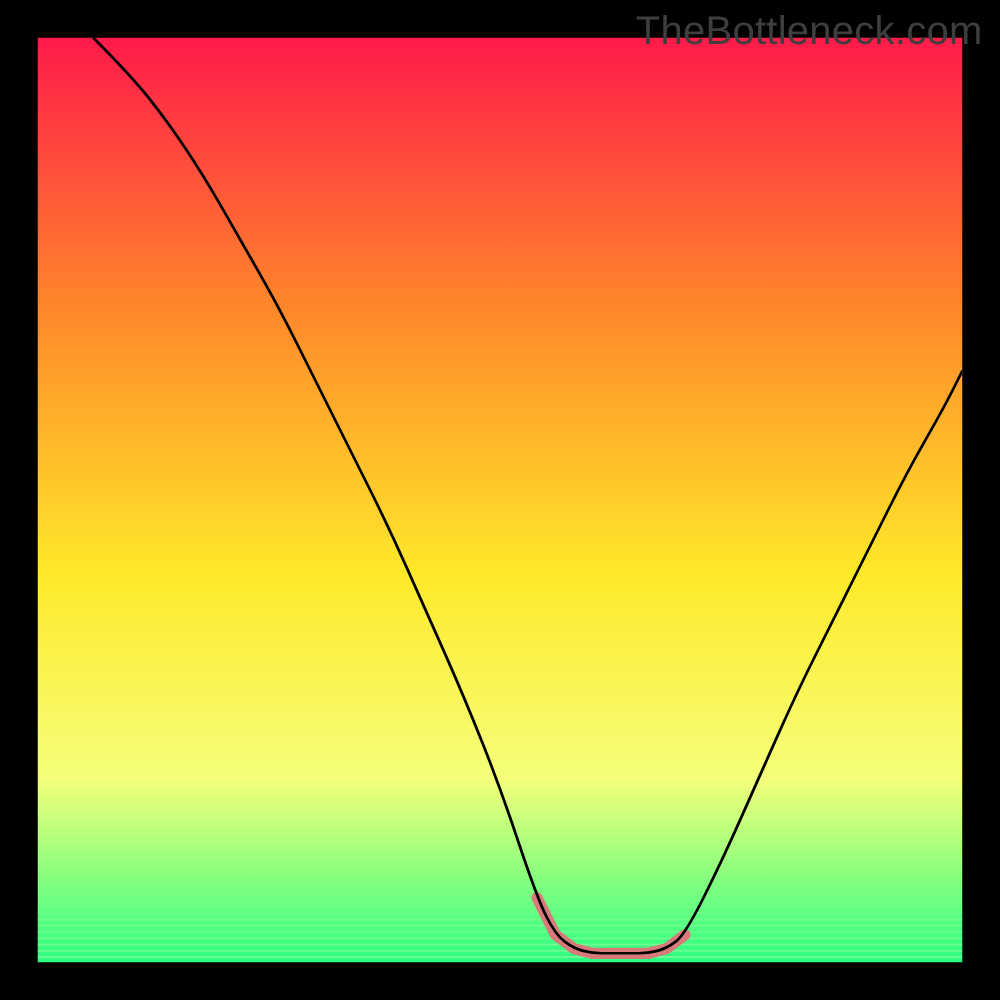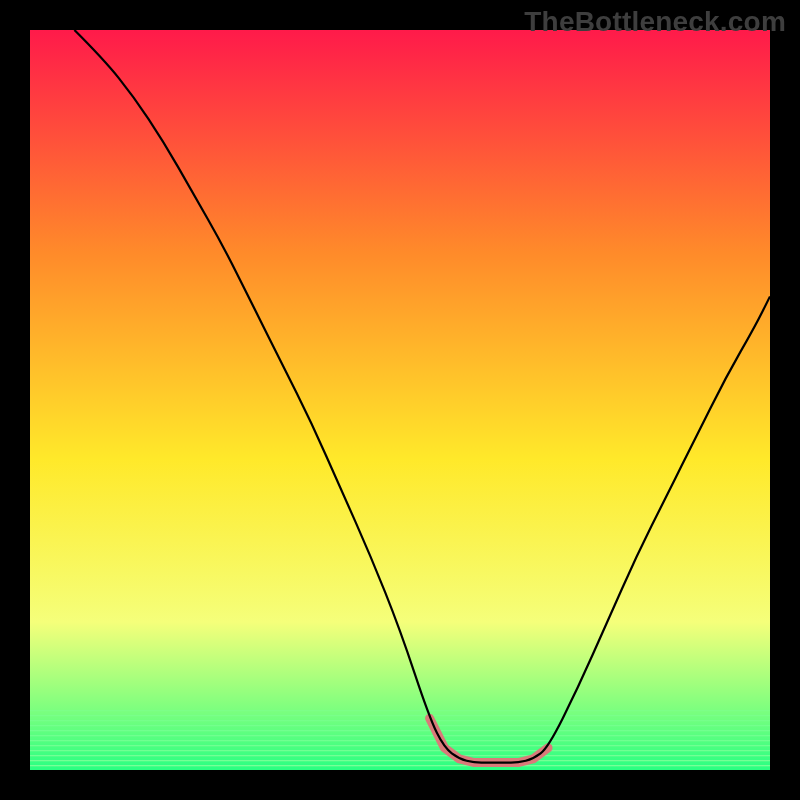--- a/index.html
+++ b/index.html
@@ -22,22 +22,22 @@
     left: 30px;
     top: 30px;
     width: 740px;
     height: 740px;
   }
   .watermark {
     position: absolute;
     top: 6px;
     right: 14px;
     color: #3e3e3e;
-    font-size: 28px;
-    font-weight: 700;
+    font-size: 32px;
+    font-weight: 400;
     letter-spacing: 0.2px;
     user-select: none;
   }
 </style>
 </head>
 <body>
 
 <div class="frame">
   <svg class="plot" viewBox="0 0 740 740">
     <defs>

